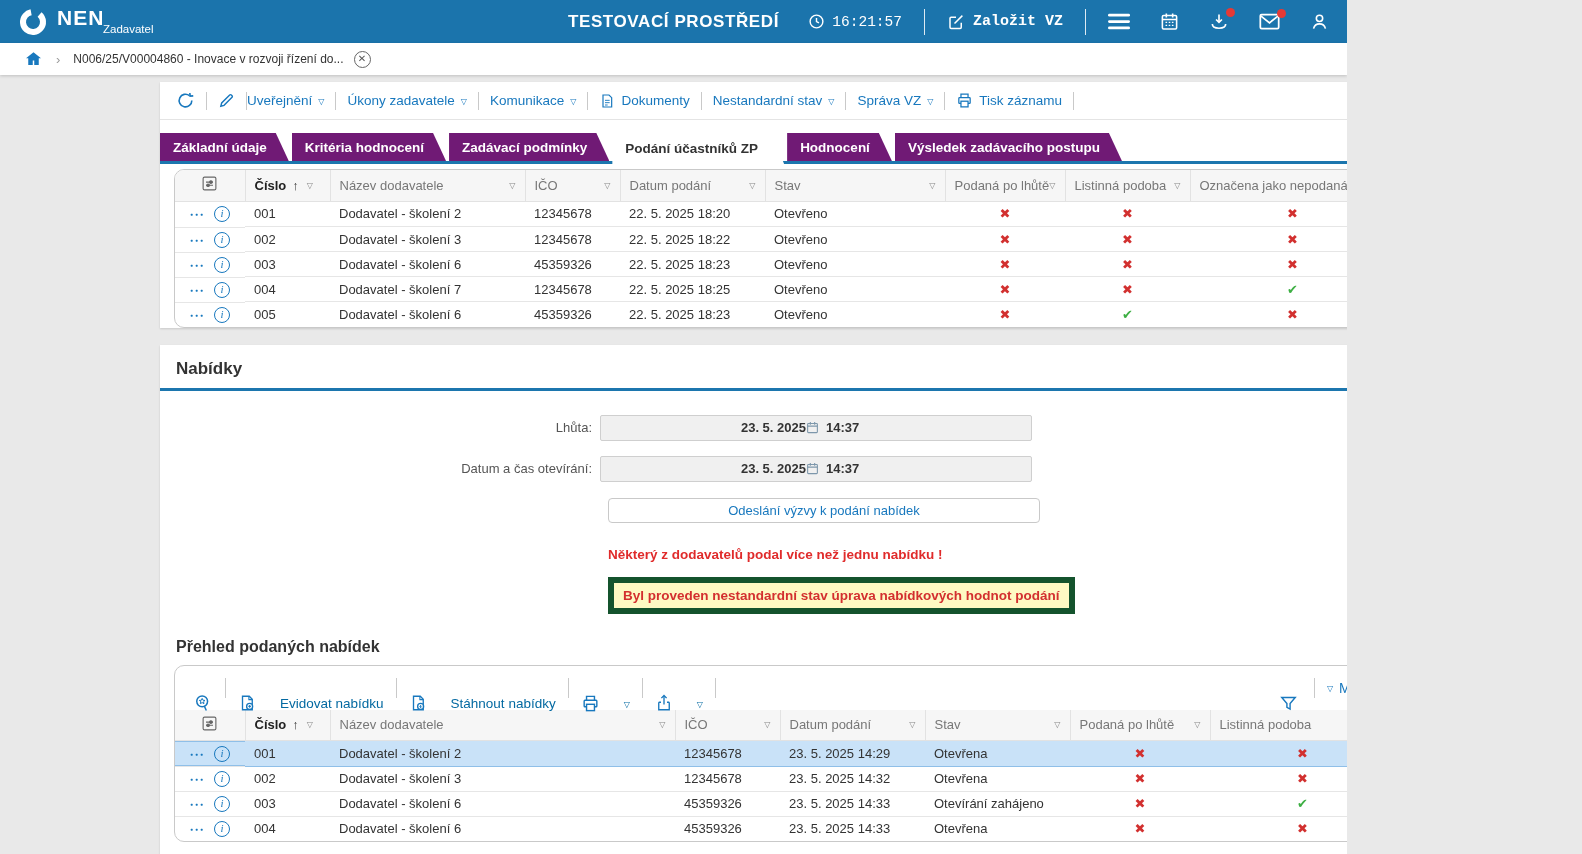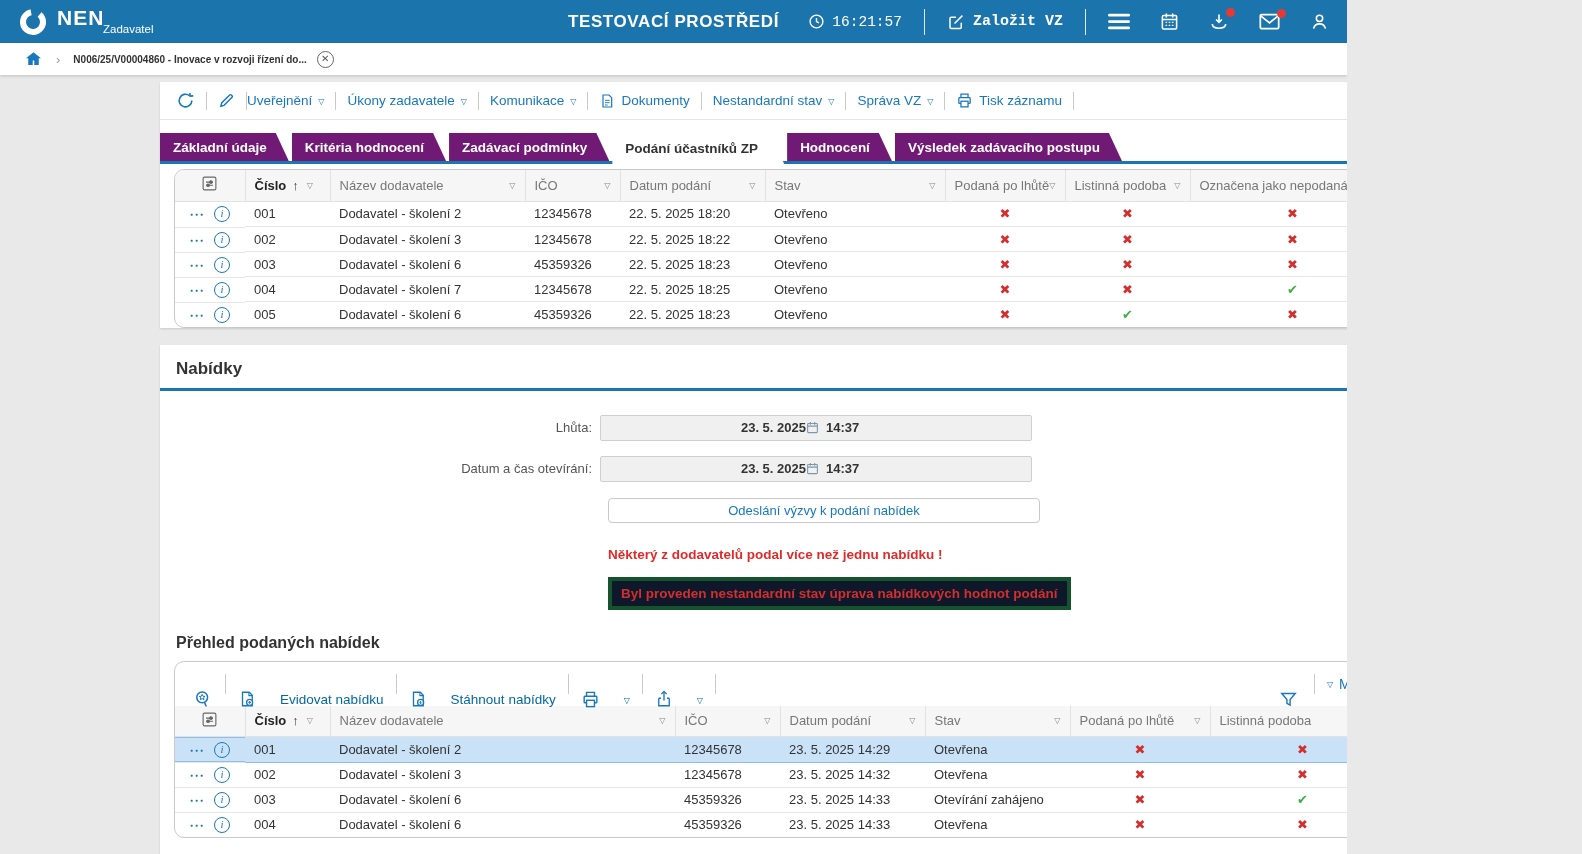--- a/index.html
+++ b/index.html
@@ -18,21 +18,21 @@
   .tb-time { display:flex; align-items:center; gap:7px; font-size:14.5px; }
   .tb-sep { width:1px; height:26px; background:rgba(255,255,255,.85); margin:0 6px; }
   .tb-create { display:flex; align-items:center; gap:8px; font-size:15px; font-weight:bold; background:none; border:none; color:#fff; cursor:pointer; font-family:inherit; }
   .tb-ico { position:relative; background:none; border:none; color:#fff; cursor:pointer; display:flex; align-items:center; }
   .red-dot { position:absolute; top:-4px; right:-6px; width:9px; height:9px; border-radius:50%; background:#e53935; }
 
   
   .crumbbar { height:32px; background:#fff; display:flex; align-items:center; padding:0 24px; box-shadow:0 1px 3px rgba(0,0,0,.18); position:relative; z-index:2; }
   .crumb-home { color:#1878be; display:flex; align-items:center; background:none; border:none; cursor:pointer; }
   .crumb-sep { color:#999; margin:0 13px; font-size:13px; }
-  .crumb-item { font-size:10px; font-weight:bold; color:#333; }
+  .crumb-item { font-size:12px; font-weight:normal; color:#333; }
   .crumb-close { margin-left:10px; width:17px; height:17px; border:1px solid #666; border-radius:50%; background:none; color:#555; font-size:10px; line-height:14px; text-align:center; cursor:pointer; }
 
   
   .content { padding-top:7px; }
   .card { width:1250px; margin-left:160px; background:#fff; box-shadow:0 1px 2px rgba(0,0,0,.14); }
   .card + .card { margin-top:14px; }
 
   
   .rec-toolbar { display:flex; align-items:center; height:38px; padding:0 16px; border-bottom:1px solid #e4e4e4; color:#1878be; }
   .rt-btn { display:flex; align-items:center; gap:6px; background:none; border:none; color:#1878be; font-size:13.5px; font-family:inherit; cursor:pointer; padding:0 11px; }
@@ -72,21 +72,21 @@
   .sec-rule { height:3px; background:#1c76ae; }
   .field-row { display:flex; align-items:center; margin-top:15px; }
   .field-row.first { margin-top:24px; }
   .field-label { width:440px; text-align:right; padding-right:8px; color:#555; font-size:13px; }
   .dt-box { width:432px; height:26px; background:#f0f0f0; border:1px solid #cfcfcf; border-radius:2px; display:flex; align-items:center; font-weight:bold; color:#333; font-size:13px; cursor:text; }
   .dt-date { flex:0 0 205px; padding-left:9px;text-align:right; }
   .dt-time { display:flex; align-items:center; gap:7px; color:#333; }
   .dt-time .cal { color:#7d97ab; display:flex; }
   .send-btn { display:block; margin:16px 0 0 448px; width:432px; height:25px; background:#fff; border:1px solid #c9c9c9; border-radius:4px; color:#1878be; font-size:13px; font-family:inherit; cursor:pointer; }
   .warn-text { margin:24px 0 0 448px; color:#e02b2b; font-weight:bold; font-size:13.5px; }
-  .warn-box { display:inline-block; margin:15px 0 0 448px; border:4px solid #14532d; color:#d32f2f; font-weight:bold; font-size:13.5px; padding:5px 9px; background:#0f172a; }
+  .warn-box { display:inline-block; margin:15px 0 0 448px; border:6px solid #14532d; color:#d32f2f; font-weight:bold; font-size:13.5px; padding:5px 9px; background:#fef9c3; }
   .sub-title { font-size:16px; font-weight:bold; color:#333; margin:24px 0 9px 16px; }
 
   
   .grid-toolbar { height:44px; display:flex; align-items:center; padding:0 16px; color:#1878be; }
   .gt-btn { display:flex; align-items:center; gap:24px; background:none; border:none; color:#0369a1; font-size:13.5px; font-family:inherit; cursor:pointer; padding:0 10px;margin-top:31px; }
   .gt-div { width:1px; height:20px; background:#c9c9c9; margin:0 2px; }
   .gt-right { margin-left:auto; display:flex; align-items:center; gap:10px; }
   .mw { display:flex; align-items:center; gap:6px; font-size:14px; color:#1878be; background:none; border:none; font-family:inherit; cursor:pointer; }
   .card2 { padding-bottom:30px; }
 </style>

